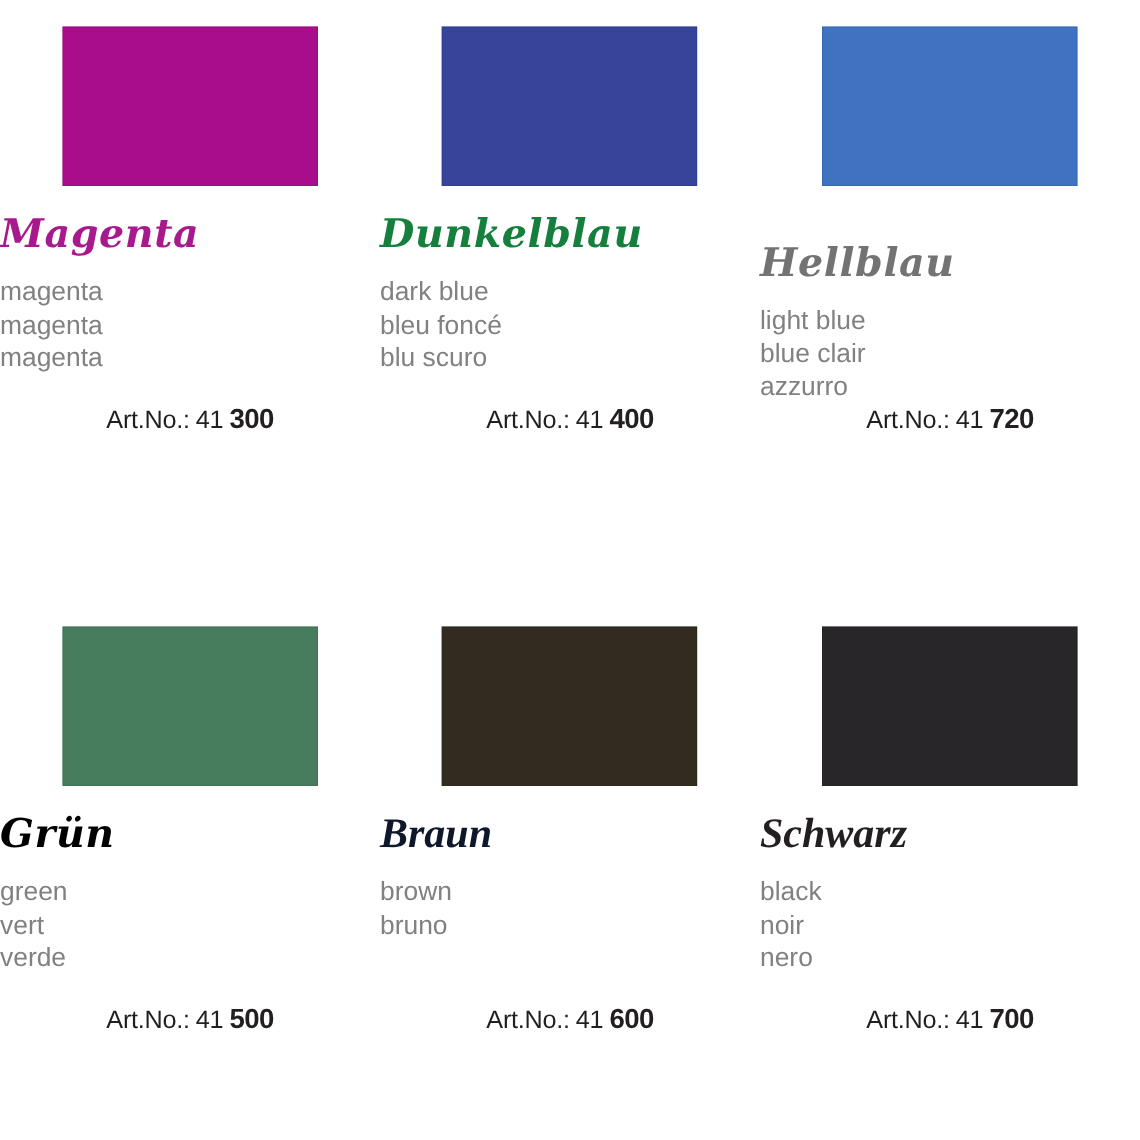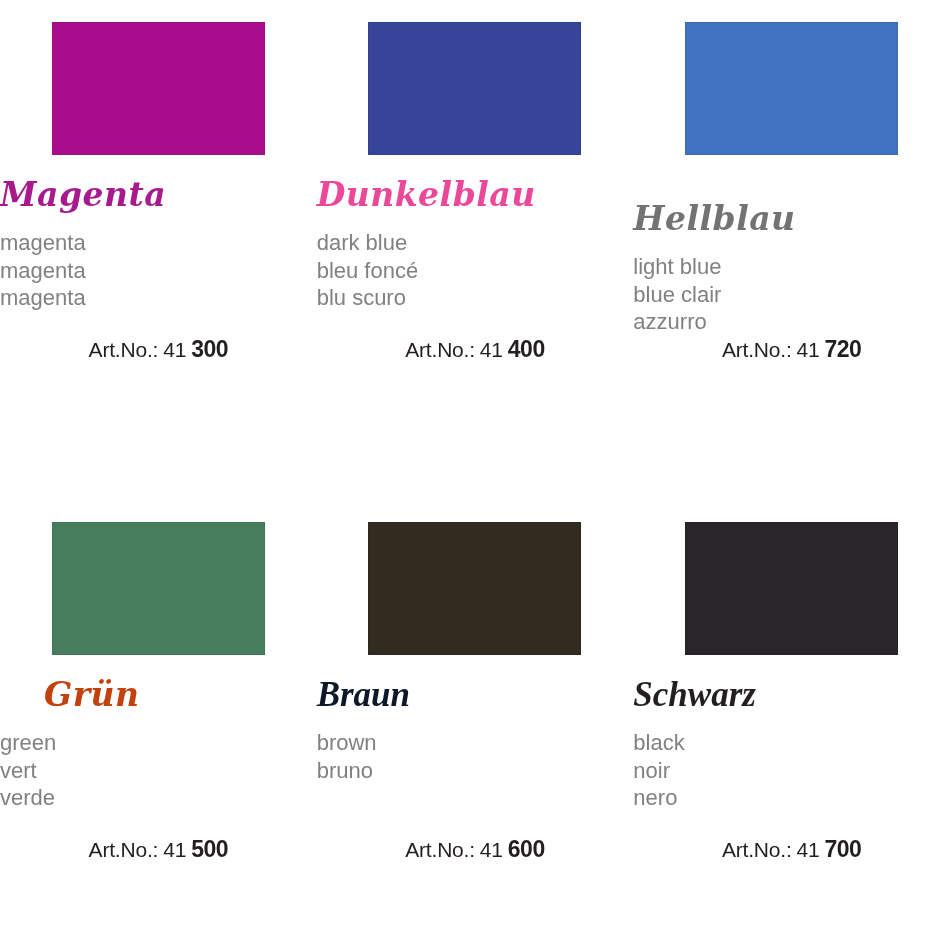--- a/index.html
+++ b/index.html
@@ -132,21 +132,21 @@
       <div class="artno">
         <span class="prefix">Art.No.:</span><span class="sep"></span><span class="series">41</span><span class="sep"></span><span class="code">300</span>
       </div>
     </div>
 
     <div class="cell row1">
       <div class="swatch-wrap">
         <div class="swatch" style="background-color: rgb(54, 68, 154);"></div>
       </div>
       <div class="labels">
-        <div class="script-name" style="color: #ec4899;">Dunkelblau</div>
+        <div class="script-name" style="color: #15803d;">Dunkelblau</div>
         <div class="translations">
           <div>dark blue</div>
           <div>bleu foncé</div>
           <div>blu scuro</div>
         </div>
       </div>
       <div class="artno">
         <span class="prefix">Art.No.:</span><span class="sep"></span><span class="series">41</span><span class="sep"></span><span class="code">400</span>
       </div>
     </div>
@@ -166,21 +166,21 @@
       <div class="artno">
         <span class="prefix">Art.No.:</span><span class="sep"></span><span class="series">41</span><span class="sep"></span><span class="code">720</span>
       </div>
     </div>
 
     <div class="cell row2">
       <div class="swatch-wrap">
         <div class="swatch" style="background-color: rgb(71, 124, 92);"></div>
       </div>
       <div class="labels">
-        <div class="script-name" style="color: #c2410c; margin-left: 44px;">Grün</div>
+        <div class="script-name" style="color: #000000;">Grün</div>
         <div class="translations">
           <div>green</div>
           <div>vert</div>
           <div>verde</div>
         </div>
       </div>
       <div class="artno">
         <span class="prefix">Art.No.:</span><span class="sep"></span><span class="series">41</span><span class="sep"></span><span class="code">500</span>
       </div>
     </div>

